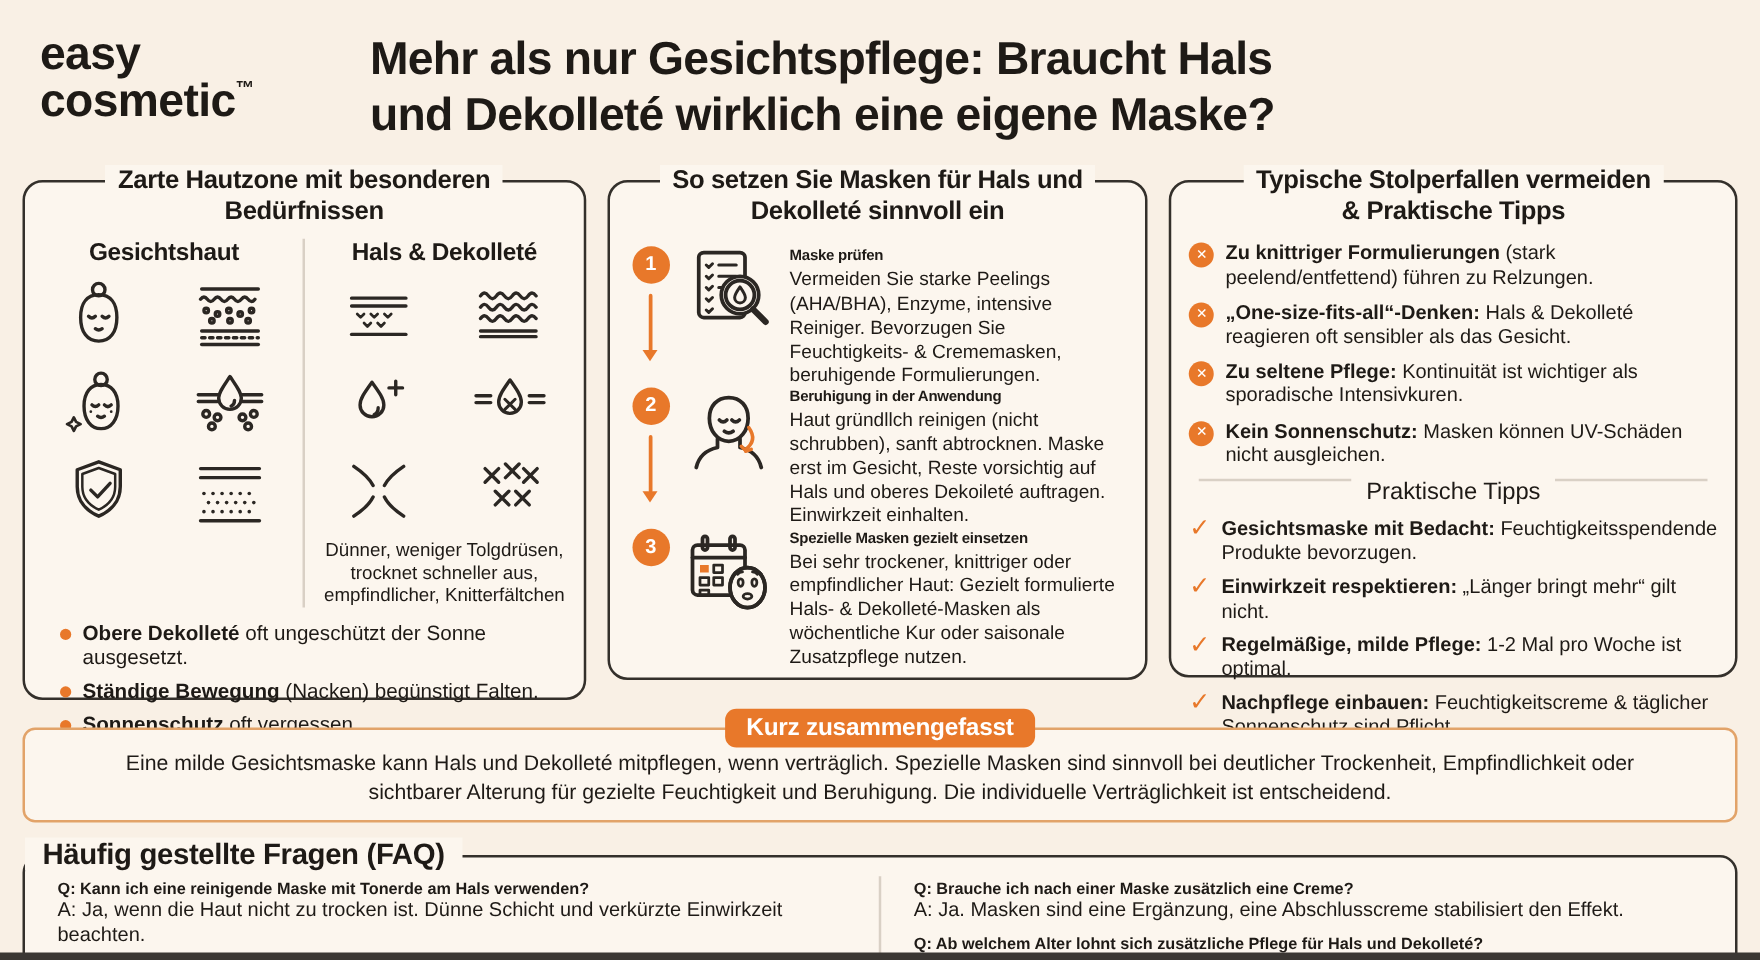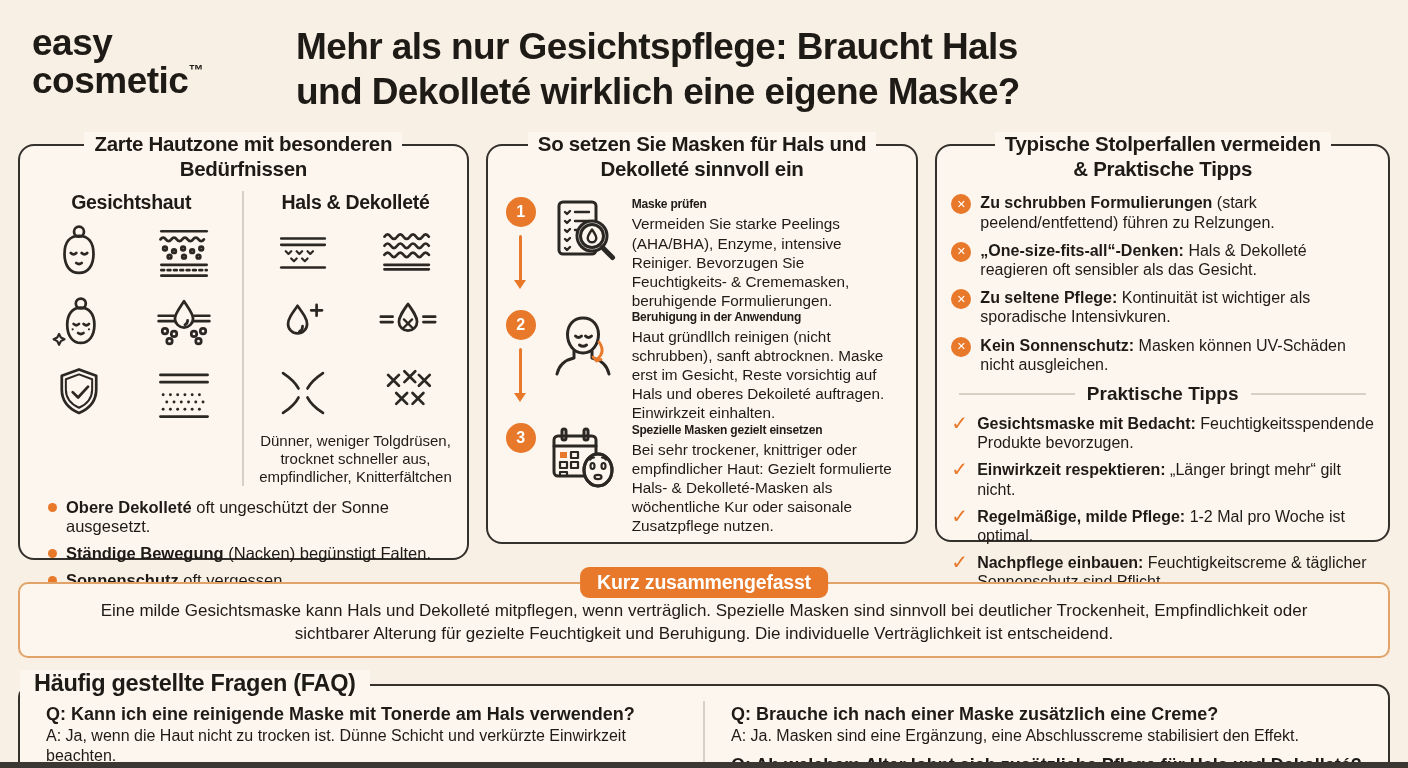--- a/index.html
+++ b/index.html
@@ -53,37 +53,37 @@
   .step-icon svg{width:72px;height:72px}
   .step-text{flex:1;padding-right:2px}
   .step-h{font-weight:700;font-size:12px;margin-bottom:3px;letter-spacing:-0.2px}
   .step-b{font-size:15.3px;line-height:1.25}
   .step+ .step{margin-top:0}
   
   .p-tips{width:456px;height:398px}
   .pitfalls{margin:12px 10px 0 14px}
   .flag{display:flex;gap:9px;font-size:16px;line-height:1.2;margin-bottom:9px}
   .x-badge{width:20px;height:20px;border-radius:50%;background:var(--accent);color:#fff;font-size:11px;font-weight:700;display:flex;align-items:center;justify-content:center;flex-shrink:0;margin-top:1px}
-  .tips-header{display:flex;align-items:center;gap:12px;margin:4px 22px 9px;font-weight:700;font-size:19px}
+  .tips-header{display:flex;gap:12px;margin:4px 22px 9px;font-weight:400;font-size:19px}
   .tips-header::before,.tips-header::after{content:'';flex:1;height:2px;background:var(--divider)}
   .tips{margin:0 10px 0 14px}
   .tip{display:flex;gap:9px;font-size:16px;line-height:1.2;margin-bottom:8px}
   .check{color:var(--accent);font-weight:700;font-size:20px;line-height:0.9;flex-shrink:0}
   
   .summary{position:relative;margin:22px 18px 0}
   .badge{position:absolute;top:-15px;left:50%;transform:translateX(-50%);background:var(--accent);color:#fff;font-weight:700;font-size:19.5px;padding:4px 17px;border-radius:9px;white-space:nowrap;z-index:2;letter-spacing:-0.2px}
   .summary-box{border:2px solid #E2A369;border-radius:10px;background:var(--panel);padding:16px 46px 11px;text-align:center;font-size:17px;line-height:1.32}
   
   .faq{margin:26px 18px 0;background:var(--panel);border:2px solid var(--border-dark);border-radius:14px;height:106px}
   .faq-title{text-align:left;font-weight:700;font-size:23.5px;margin-top:-16px;letter-spacing:-0.3px}
   .faq-title .cover{background:var(--panel);padding:0 14px}
   .faq-cols{display:flex;margin-top:4px}
   .faq-col{flex:1;padding:2px 20px 0 26px}
   .faq-col+.faq-col{border-left:2px solid var(--divider)}
-  .q{font-weight:700;font-size:18px;line-height:1.25}
+  .q{font-weight:700;font-size:13px;line-height:1.25}
   .a{font-size:16px;line-height:1.25;margin-bottom:8px}
   
   .bottom-bar{position:absolute;left:0;bottom:0;width:100%;height:6px;background:#3B3733}
   svg{fill:none;stroke:#2B2723;stroke-width:3;stroke-linecap:round;stroke-linejoin:round}
   b,strong{font-weight:700}
 </style>
 </head>
 <body>
 
 <div class="page">
@@ -339,21 +339,21 @@
     </div>
 
     <div class="panel p-tips">
       <div class="panel-title">
         <span class="cover">Typische Stolperfallen vermeiden</span>
         <div class="l2">&amp; Praktische Tipps</div>
       </div>
       <div class="pitfalls">
         <div class="flag">
             <span class="x-badge">✕</span>
-            <div><strong>Zu schrubben Formulierungen</strong><span> (stark peelend/entfettend) führen zu Relzungen.</span></div>
+            <div><strong>Zu knittriger Formulierungen</strong><span> (stark peelend/entfettend) führen zu Relzungen.</span></div>
           </div>
         <div class="flag">
             <span class="x-badge">✕</span>
             <div><strong>„One-size-fits-all“-Denken:</strong><span> Hals &amp; Dekolleté reagieren oft sensibler als das Gesicht.</span></div>
           </div>
         <div class="flag">
             <span class="x-badge">✕</span>
             <div><strong>Zu seltene Pflege:</strong><span> Kontinuität ist wichtiger als sporadische Intensivkuren.</span></div>
           </div>
         <div class="flag">

